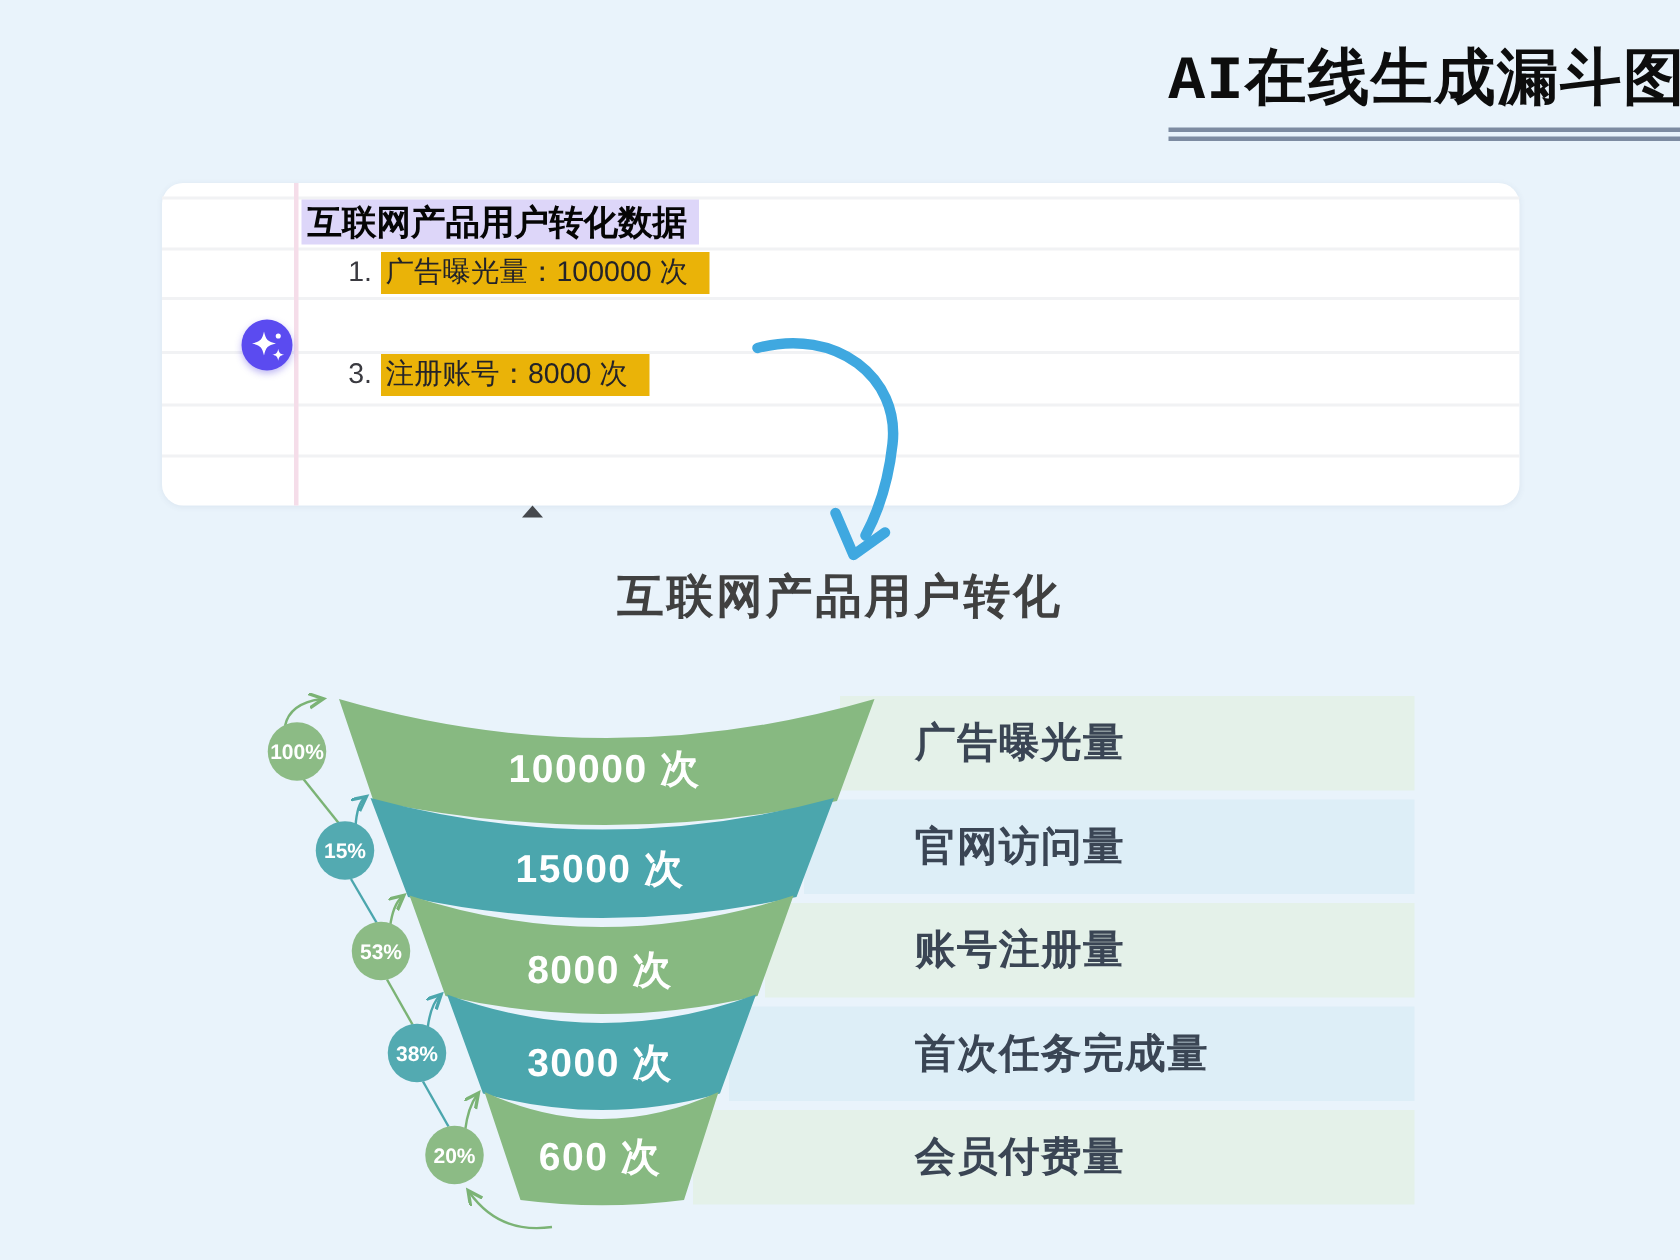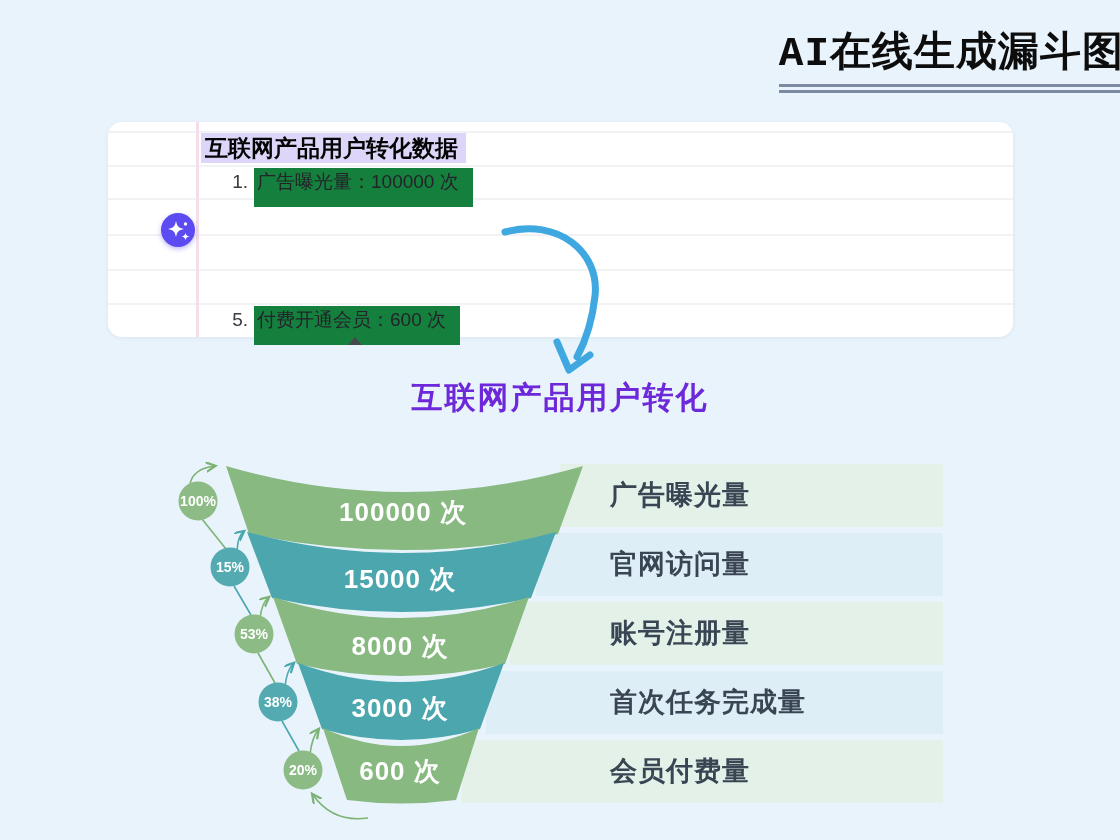--- a/index.html
+++ b/index.html
@@ -28,34 +28,34 @@
   .card-heading{
     position:absolute;left:93px;top:10px;height:32px;line-height:32px;
     font-size:23px;font-weight:800;color:#050505;white-space:nowrap;
   }
   .card-heading .hl{background:#ddd6f9;padding:2px 8px 2px 4px;}
   .item{
     position:absolute;height:24px;line-height:24px;white-space:nowrap;
     font-size:19px;color:#232329;
   }
   .item .num{display:inline-block;width:24px;text-align:right;margin-right:6px;color:#3a3a40;}
-  .item .hl{background:#15803d;padding:3px 14px 15px 3px;}
+  .item .hl{background:#eab308;padding:3px 14px 4px 3px;}
   .ai-btn{
     position:absolute;left:161px;top:213px;width:34px;height:34px;border-radius:50%;
     background:#5b4bf0;box-shadow:0 2px 5px rgba(70,50,220,0.35);
   }
   .caret-triangle{
     position:absolute;left:348px;top:337px;width:0;height:0;
     border-left:7px solid transparent;border-right:7px solid transparent;
     border-bottom:8px solid #45484d;
   }
   
   .funnel-title{
     position:absolute;top:377px;left:10px;width:1100px;text-align:center;margin:0;
-    font-size:31px;font-weight:800;color:#6d28d9;letter-spacing:2px;
+    font-size:31px;font-weight:800;color:#404040;letter-spacing:2px;
   }
   .arrow-svg{position:absolute;left:440px;top:210px;}
   .funnel-svg{position:absolute;left:0;top:440px;}
   .seg-value{font-size:26px;font-weight:bold;fill:#ffffff;letter-spacing:1px;}
   .band-label{font-size:27px;font-weight:bold;fill:#3a4554;letter-spacing:1px;}
   .badge-text{font-size:14px;font-weight:bold;fill:#ffffff;}
 </style>
 </head>
 <body>
 
@@ -72,22 +72,22 @@
   <div class="rule" style="top:181px"></div>
   <div class="col-line"></div>
 
   <div class="card-heading">
     <span class="hl">互联网产品用户转化数据</span>
   </div>
 
   <div class="item" style="left:116px;top:48px">
     <span class="num">1.</span><span class="hl">广告曝光量：100000 次</span>
   </div>
-  <div class="item" style="left:116px;top:186px">
-    <span class="num">5.</span><span class="hl">付费开通会员：600 次</span>
+  <div class="item" style="left:116px;top:116px">
+    <span class="num">3.</span><span class="hl">注册账号：8000 次</span>
   </div>
 </div>
 
 <div class="ai-btn">
   <svg width="34" height="34" viewBox="0 0 34 34">
     <path d="M15 8 C16.2 13.5 17.5 14.8 23 16 C17.5 17.2 16.2 18.5 15 24 C13.8 18.5 12.5 17.2 7 16 C12.5 14.8 13.8 13.5 15 8 Z" fill="#ffffff"></path>
     <path d="M24.5 19.5 C25 22.3 25.7 23 28.5 23.5 C25.7 24 25 24.7 24.5 27.5 C24 24.7 23.3 24 20.5 23.5 C23.3 23 24 22.3 24.5 19.5 Z" fill="#ffffff"></path>
     <circle cx="24.5" cy="11" r="1.7" fill="#ffffff"></circle>
   </svg>
 </div>

